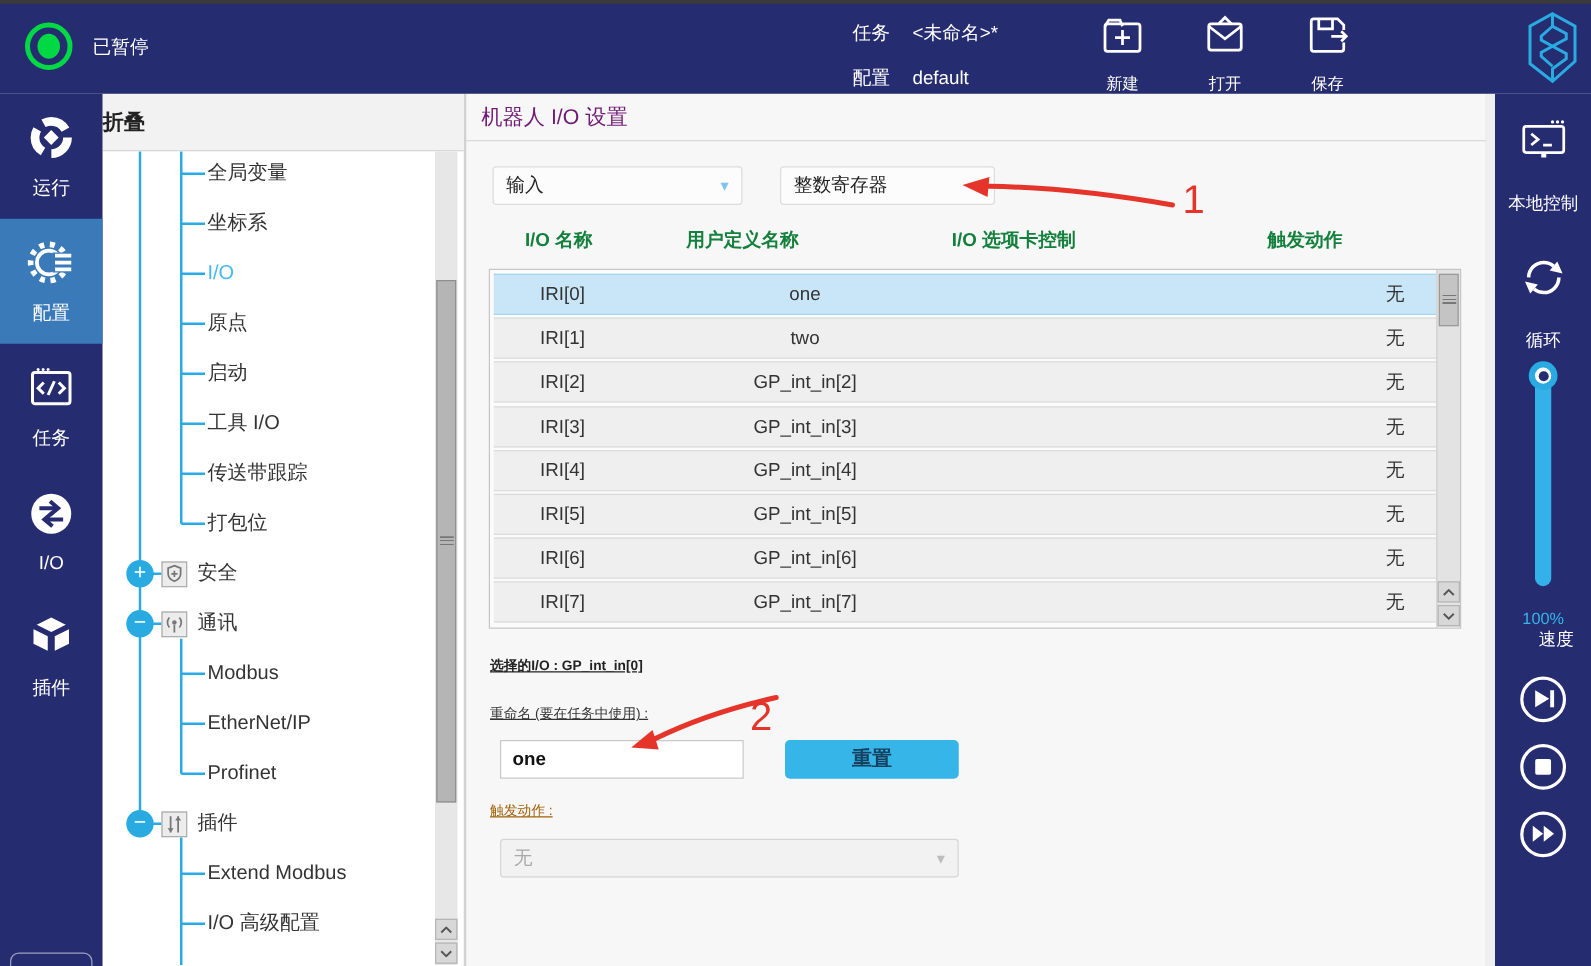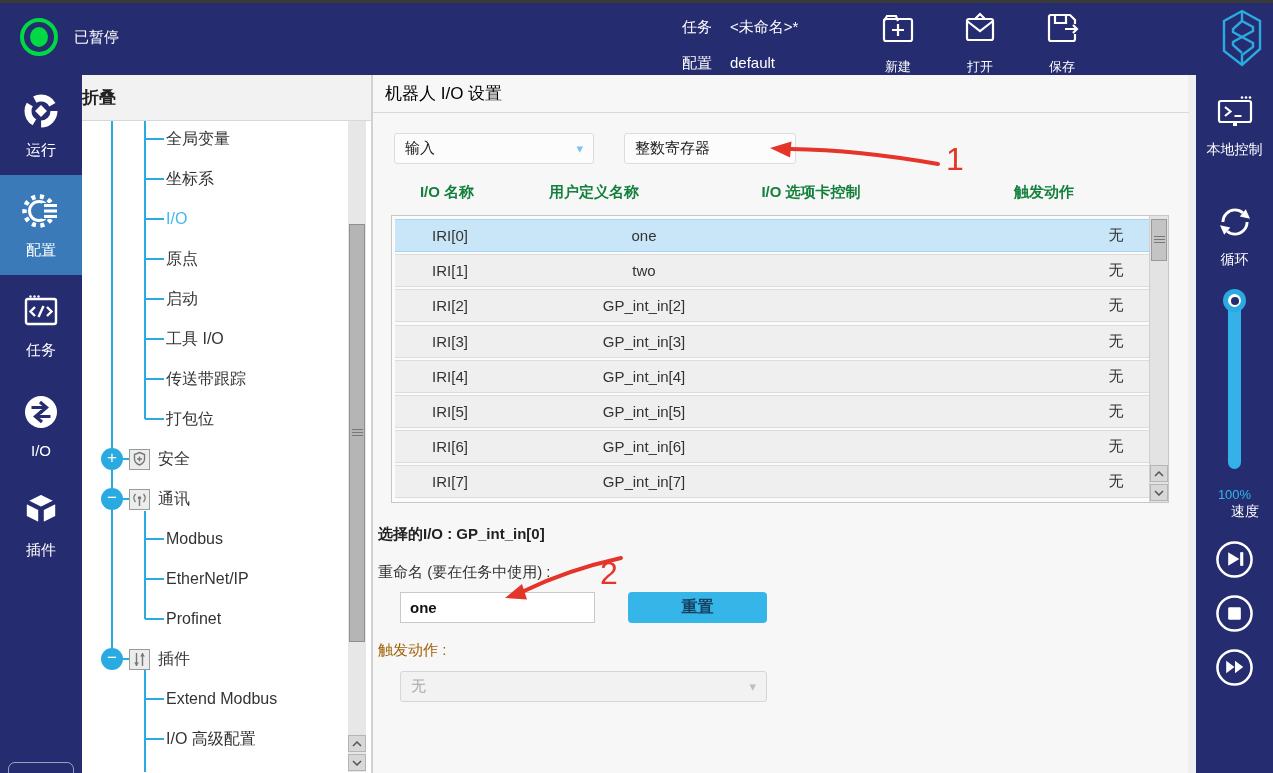--- a/index.html
+++ b/index.html
@@ -38,47 +38,47 @@
   .tree-label.sel{color:#45b9ec;}
   .expander{position:absolute;left:19px;width:22px;height:22px;border-radius:50%;background:var(--accent);color:#fff;font-size:17px;line-height:20px;text-align:center;cursor:pointer;}
   .tree-ic{position:absolute;left:47px;width:21px;height:21px;}
   .tree-scroll{position:absolute;left:266px;top:0;width:18px;height:651px;background:#e7e7e7;}
   .tree-thumb{position:absolute;left:1px;top:103px;width:16px;height:418px;background:#b5b5b5;border:1px solid #8f8f8f;display:flex;align-items:center;justify-content:center;}
   .grip{width:11px;height:8px;background:repeating-linear-gradient(#777 0 1px,transparent 1px 3px);}
   .scroll-btn{position:absolute;left:0;width:18px;height:17px;background:#d8d8d8;border:1px solid #b5b5b5;display:flex;align-items:center;justify-content:center;cursor:pointer;}
 
   
   .mainpanel{position:absolute;left:372px;top:75px;width:816px;height:698px;background:#f7f7f7;border-left:1px solid #d0d0d0;z-index:2;}
-  .mp-title{position:absolute;left:12px;top:0;height:37px;line-height:37px;font-size:17px;color:#000000;}
+  .mp-title{position:absolute;left:12px;top:0;height:37px;line-height:37px;font-size:17px;color:#701a75;}
   .mp-divider{position:absolute;left:0;top:37px;width:816px;border-top:1px solid #d9d9d9;}
   .dd{position:absolute;height:31px;background:#fcfcfc;border:1px solid #ddd;border-radius:3px;font-size:15px;color:#222;display:flex;align-items:center;padding:0 10px;justify-content:space-between;cursor:pointer;}
   .dd .chev{color:#7fc4ec;font-size:13px;}
   .dd.disabled{background:#f2f2f2;border-color:#d6d6d6;color:#a9a9a9;cursor:default;}
   .dd.disabled .chev{color:#bdbdbd;}
   .dd1{left:21px;top:58px;width:200px;}
   .dd2{left:251px;top:58px;width:172px;}
   .thead{position:absolute;left:18px;top:108px;width:760px;display:grid;grid-template-columns:112px 182px 252px 1fr;font-size:15px;font-weight:bold;color:#15803d;}
   .thead div{text-align:center;}
   .tablebox{position:absolute;left:18px;top:140px;width:778px;height:288px;background:#fbfbfb;border:1px solid #c6c6c6;}
   .tbody{position:absolute;left:0;top:0;width:757px;height:286px;padding:3px 0 0 3px;display:flex;flex-direction:column;gap:2.2px;}
   .trow{height:33px;background:#efefef;border-top:1px solid #dcdcdc;border-bottom:1px solid #dcdcdc;display:grid;grid-template-columns:110px 182px 252px 1fr;align-items:center;font-size:15px;color:#333;cursor:pointer;gap:48px;}
   .trow div{text-align:center;}
   .trow.sel{background:var(--row_selected);border-color:#a8d4ee;}
   .tscroll{position:absolute;right:0;top:0;width:19px;height:286px;background:#e3e3e3;border-left:1px solid #cfcfcf;}
   .tthumb{position:absolute;left:1px;top:3px;width:16px;height:42px;background:#c4c4c4;border:1px solid #9a9a9a;display:flex;align-items:center;justify-content:center;}
-  .mp-label{position:absolute;left:5px;font-size:15px;color:#333;}
+  .mp-label{position:absolute;left:19px;font-size:11px;color:#333;text-decoration:underline;}
   .bold{font-weight:bold;color:#222;}
   .rename-input{position:absolute;left:27px;top:517px;width:195px;height:31px;border:1px solid #c9c9c9;background:#fff;font-size:15px;font-weight:bold;padding:0 9px;color:#111;}
   .reset-btn{position:absolute;left:255px;top:517px;width:139px;height:31px;background:var(--button);border:none;border-radius:4px;font-size:16px;font-weight:bold;color:#16405f;cursor:pointer;}
   .dd-trigger{left:27px;top:596px;width:367px;}
   .muted{color:#a16207;}
 
   
   .rightbar{position:absolute;left:1196px;top:75px;width:77px;height:698px;background:var(--navy);z-index:4;color:#fff;}
-  .rb-item{position:absolute;left:0;width:77px;display:flex;flex-direction:column;align-items:center;gap:5px;font-size:14px;cursor:pointer;}
+  .rb-item{position:absolute;left:0;width:77px;display:flex;flex-direction:column;align-items:center;gap:18px;font-size:14px;cursor:pointer;}
   .slider-track{position:absolute;left:32px;top:228px;width:13px;height:166px;background:var(--track);border-radius:7px;}
   .slider-thumb{position:absolute;left:27px;top:214px;width:23px;height:23px;border-radius:50%;background:var(--accent);display:flex;align-items:center;justify-content:center;cursor:pointer;}
   .slider-thumb .w{width:13px;height:13px;border-radius:50%;background:#fff;display:flex;align-items:center;justify-content:center;}
   .slider-thumb .n{width:8px;height:8px;border-radius:50%;background:var(--navy);}
   .speed-val{position:absolute;left:0;top:412px;width:77px;text-align:center;color:var(--button);font-size:13px;}
   .speed-lab{position:absolute;left:0;top:428px;width:98px;text-align:center;font-size:14px;}
   .pb{position:absolute;left:19px;width:39px;height:39px;cursor:pointer;}
 
   
   .annot{position:absolute;left:0;top:0;width:1273px;height:773px;z-index:20;pointer-events:none;}

